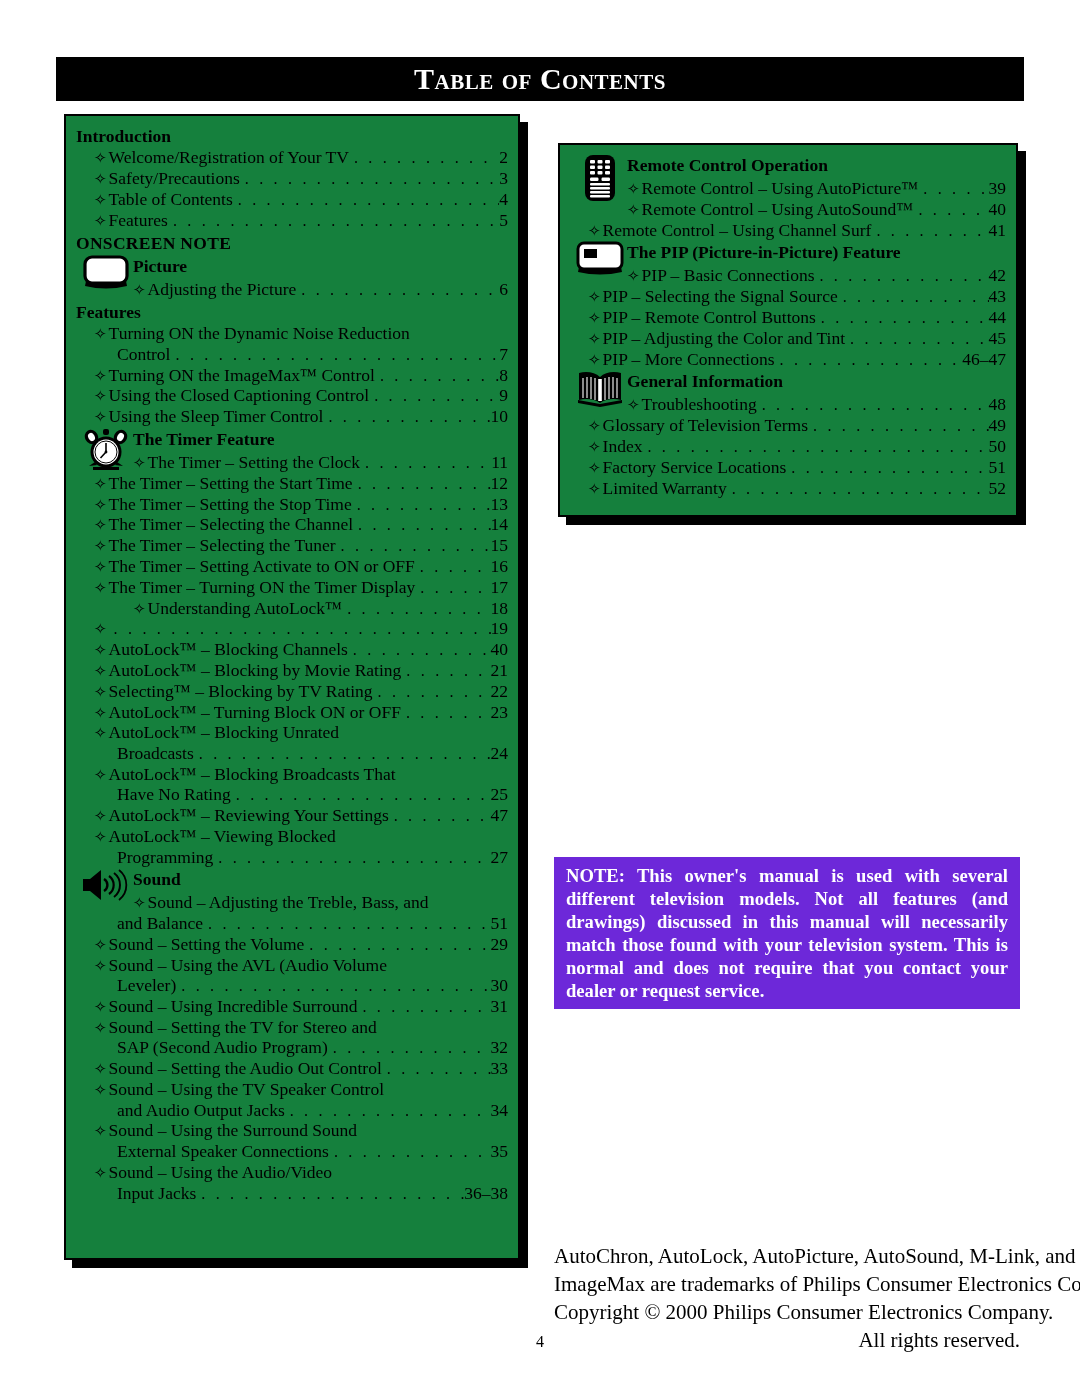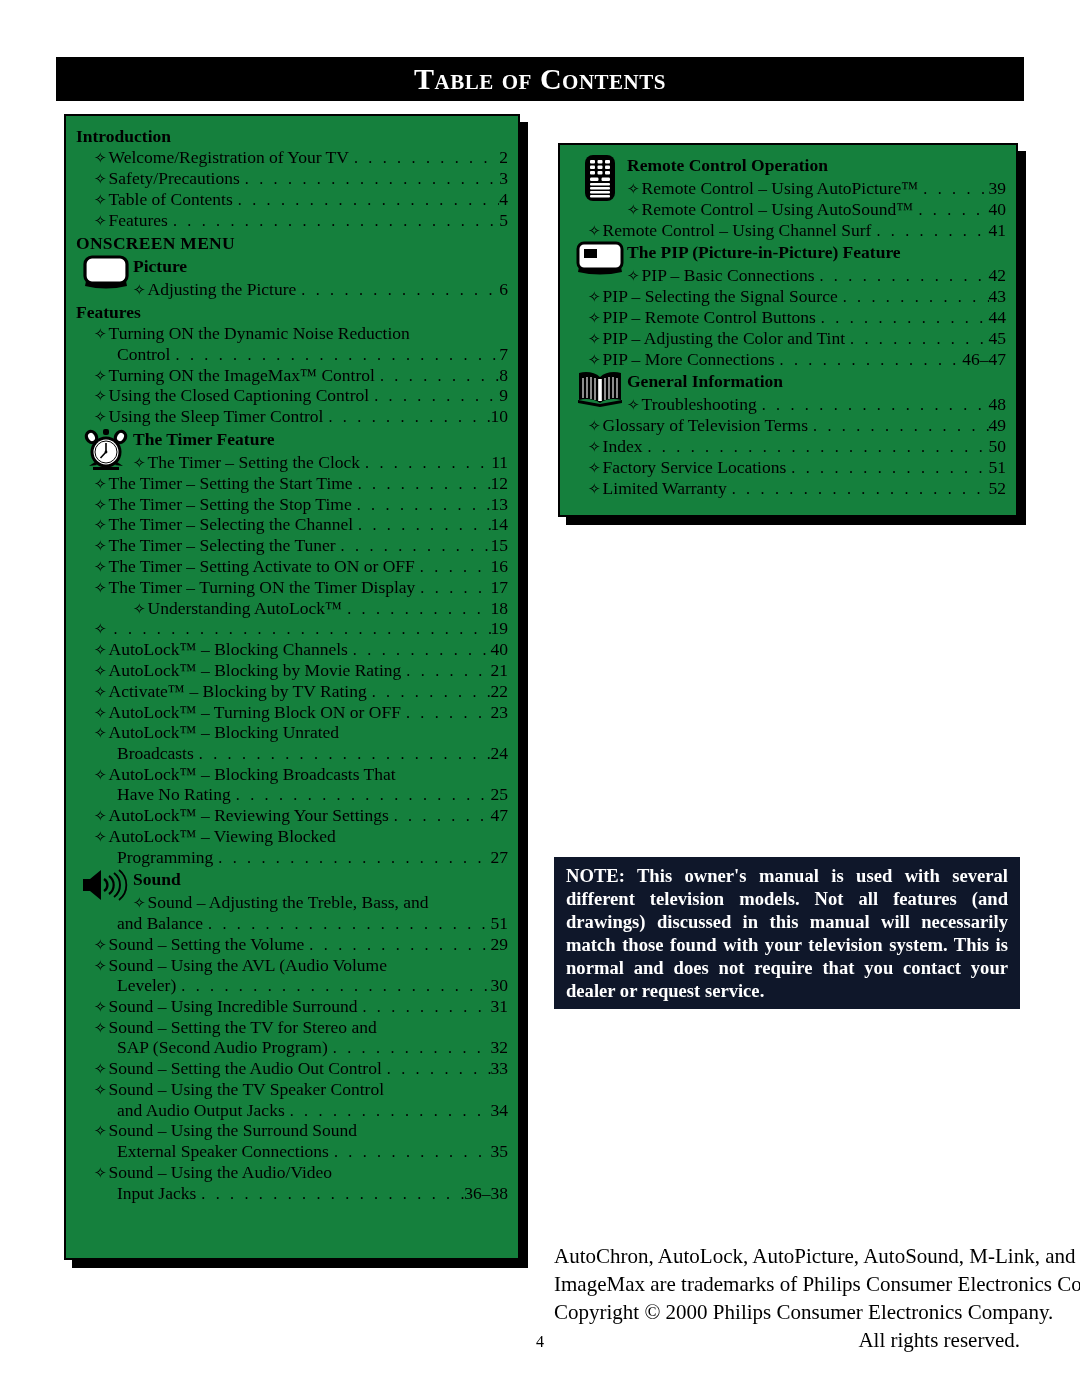--- a/index.html
+++ b/index.html
@@ -125,21 +125,21 @@
   }
   .icon-head .sec-head { padding-left: 57px; }
 
   
   #note-box {
     position: absolute;
     left: 554px;
     top: 857px;
     width: 466px;
     height: 152px;
-    background: #0f172a;
+    background: #6d28d9;
     color: #ffffff;
     box-sizing: border-box;
     padding: 8px 12px 8px 12px;
   }
   #note-box .note-text {
     font-family: "Liberation Serif", "DejaVu Serif", serif;
     font-weight: bold;
     font-size: 18.6px;
     line-height: 1.235;
     text-align: justify;
@@ -199,21 +199,21 @@
         <span class="label">Table of Contents</span>
         <span class="leader">. . . . . . . . . . . . . . . . . . . . . . . . . . . . . . . . . . . . . . . . . . . . . . . . . . . . . . . . . . . . </span>
         <span class="pageno">4</span>
       </div>
       <div class="toc-row ind-0">
         <span class="bullet">✧</span>
         <span class="label">Features</span>
         <span class="leader">. . . . . . . . . . . . . . . . . . . . . . . . . . . . . . . . . . . . . . . . . . . . . . . . . . . . . . . . . . . . </span>
         <span class="pageno">5</span>
       </div>
-      <div class="sec-head caps">ONSCREEN MENU</div>
+      <div class="sec-head caps">ONSCREEN NOTE</div>
       <div class="icon-head">
         <div class="icon-slot">
           <svg class="ico" width="46" height="34" viewBox="0 0 46 34" aria-hidden="true">
       <rect x="2" y="2" width="42" height="26" rx="7" ry="7" fill="#fff" stroke="#000" stroke-width="3.2"></rect>
       <path d="M3 26 q20 6 40 0 l1 5 q-21 5 -42 0 z" fill="#000"></path>
     </svg>
         </div>
         <div class="sec-head">Picture</div>
       </div>
       <div class="toc-row ind-1">
@@ -333,21 +333,21 @@
         <span class="pageno">40</span>
       </div>
       <div class="toc-row ind-0">
         <span class="bullet">✧</span>
         <span class="label">AutoLock™ – Blocking by Movie Rating</span>
         <span class="leader">. . . . . . . . . . . . . . . . . . . . . . . . . . . . . . . . . . . . . . . . . . . . . . . . . . . . . . . . . . . . </span>
         <span class="pageno">21</span>
       </div>
       <div class="toc-row ind-0">
         <span class="bullet">✧</span>
-        <span class="label">Activate™ – Blocking by TV Rating</span>
+        <span class="label">Selecting™ – Blocking by TV Rating</span>
         <span class="leader">. . . . . . . . . . . . . . . . . . . . . . . . . . . . . . . . . . . . . . . . . . . . . . . . . . . . . . . . . . . . </span>
         <span class="pageno">22</span>
       </div>
       <div class="toc-row ind-0">
         <span class="bullet">✧</span>
         <span class="label">AutoLock™ – Turning Block ON or OFF</span>
         <span class="leader">. . . . . . . . . . . . . . . . . . . . . . . . . . . . . . . . . . . . . . . . . . . . . . . . . . . . . . . . . . . . </span>
         <span class="pageno">23</span>
       </div>
       <div class="toc-row ind-0">

